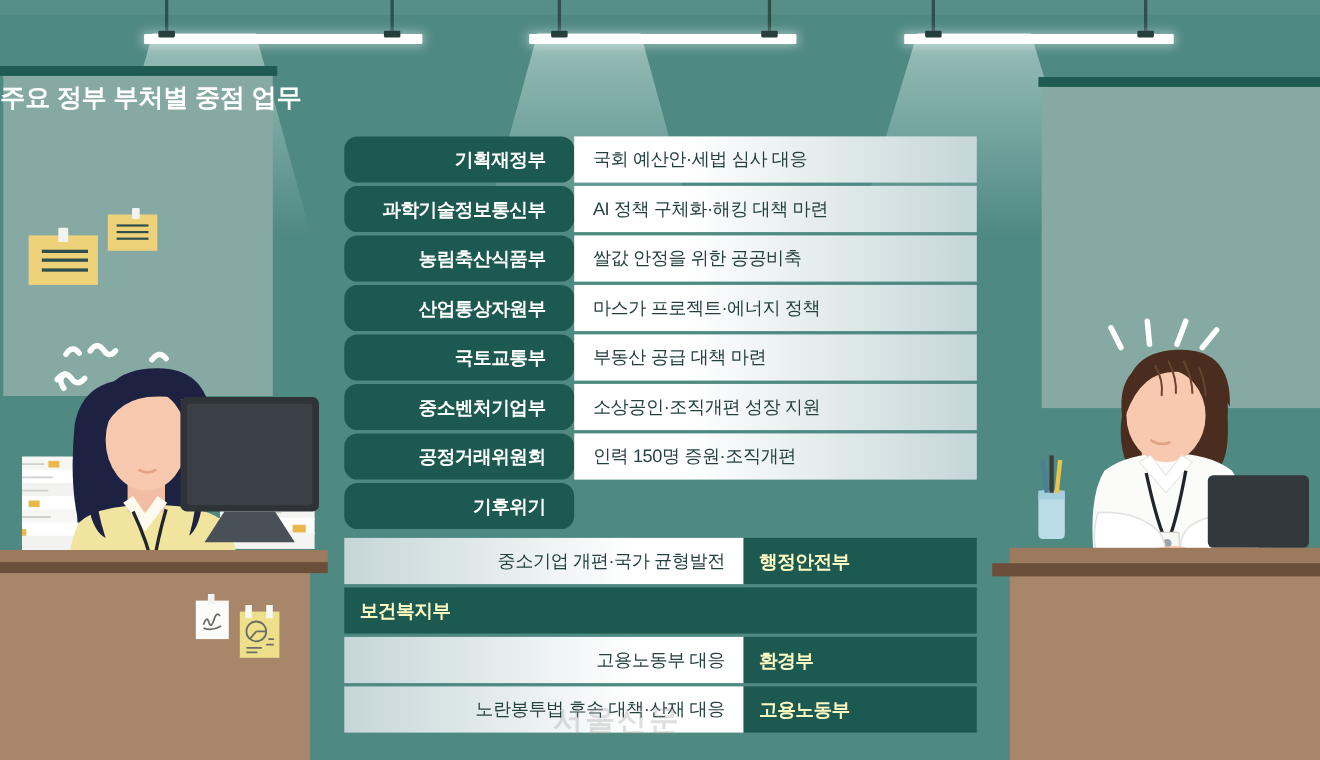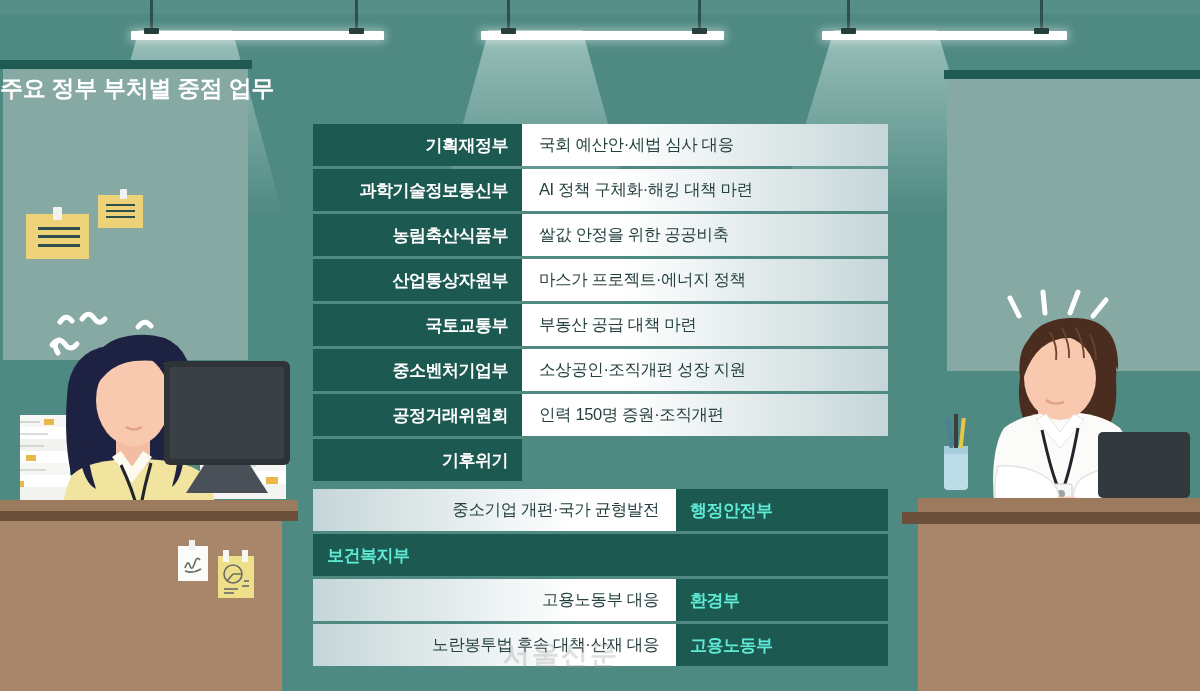--- a/index.html
+++ b/index.html
@@ -50,38 +50,38 @@
     font-size:23px;font-weight:bold;color:#ffffff;letter-spacing:-.3px;z-index:40;
   }
 
   
   .table-top{position:absolute;left:313px;top:124px;width:575px;z-index:40;}
   .row{display:flex;height:42px;margin-bottom:3px;}
   .row .lbl{
     width:209px;background:#1c5a51;color:#ffffff;
     font-size:17px;font-weight:bold;letter-spacing:-.5px;
     display:flex;align-items:center;justify-content:flex-end;
-    padding-right:14px;box-sizing:border-box;
+    padding-right:26px;box-sizing:border-box;border-radius:12px;
   }
   .row .val{
     flex:1;background:linear-gradient(90deg,#ffffff 0%,#ffffff 28%,#c5d6d8 100%);
     color:#24403e;font-size:16.5px;letter-spacing:-.4px;
     display:flex;align-items:center;padding-left:17px;box-sizing:border-box;
   }
 
   .table-bot{position:absolute;left:313px;top:489px;width:575px;z-index:40;}
   .row2{display:flex;height:42px;margin-bottom:3px;}
   .row2 .val{
     width:363px;background:linear-gradient(90deg,#c5d6d8 0%,#ffffff 72%,#ffffff 100%);
     color:#24403e;font-size:16.5px;letter-spacing:-.4px;
     display:flex;align-items:center;justify-content:flex-end;
     padding-right:17px;box-sizing:border-box;
   }
   .row2 .lbl{
-    flex:1;background:#1c5a51;color:#5eead4;
+    flex:1;background:#1c5a51;color:#fef9c3;
     font-size:17px;font-weight:bold;letter-spacing:-.5px;
     display:flex;align-items:center;padding-left:14px;box-sizing:border-box;
   }
 
   .watermark{
     position:absolute;left:503px;top:637px;width:200px;text-align:left;
     font-size:27px;font-weight:bold;color:rgba(150,150,150,.30);
     letter-spacing:2px;z-index:60;pointer-events:none;
   }
 

